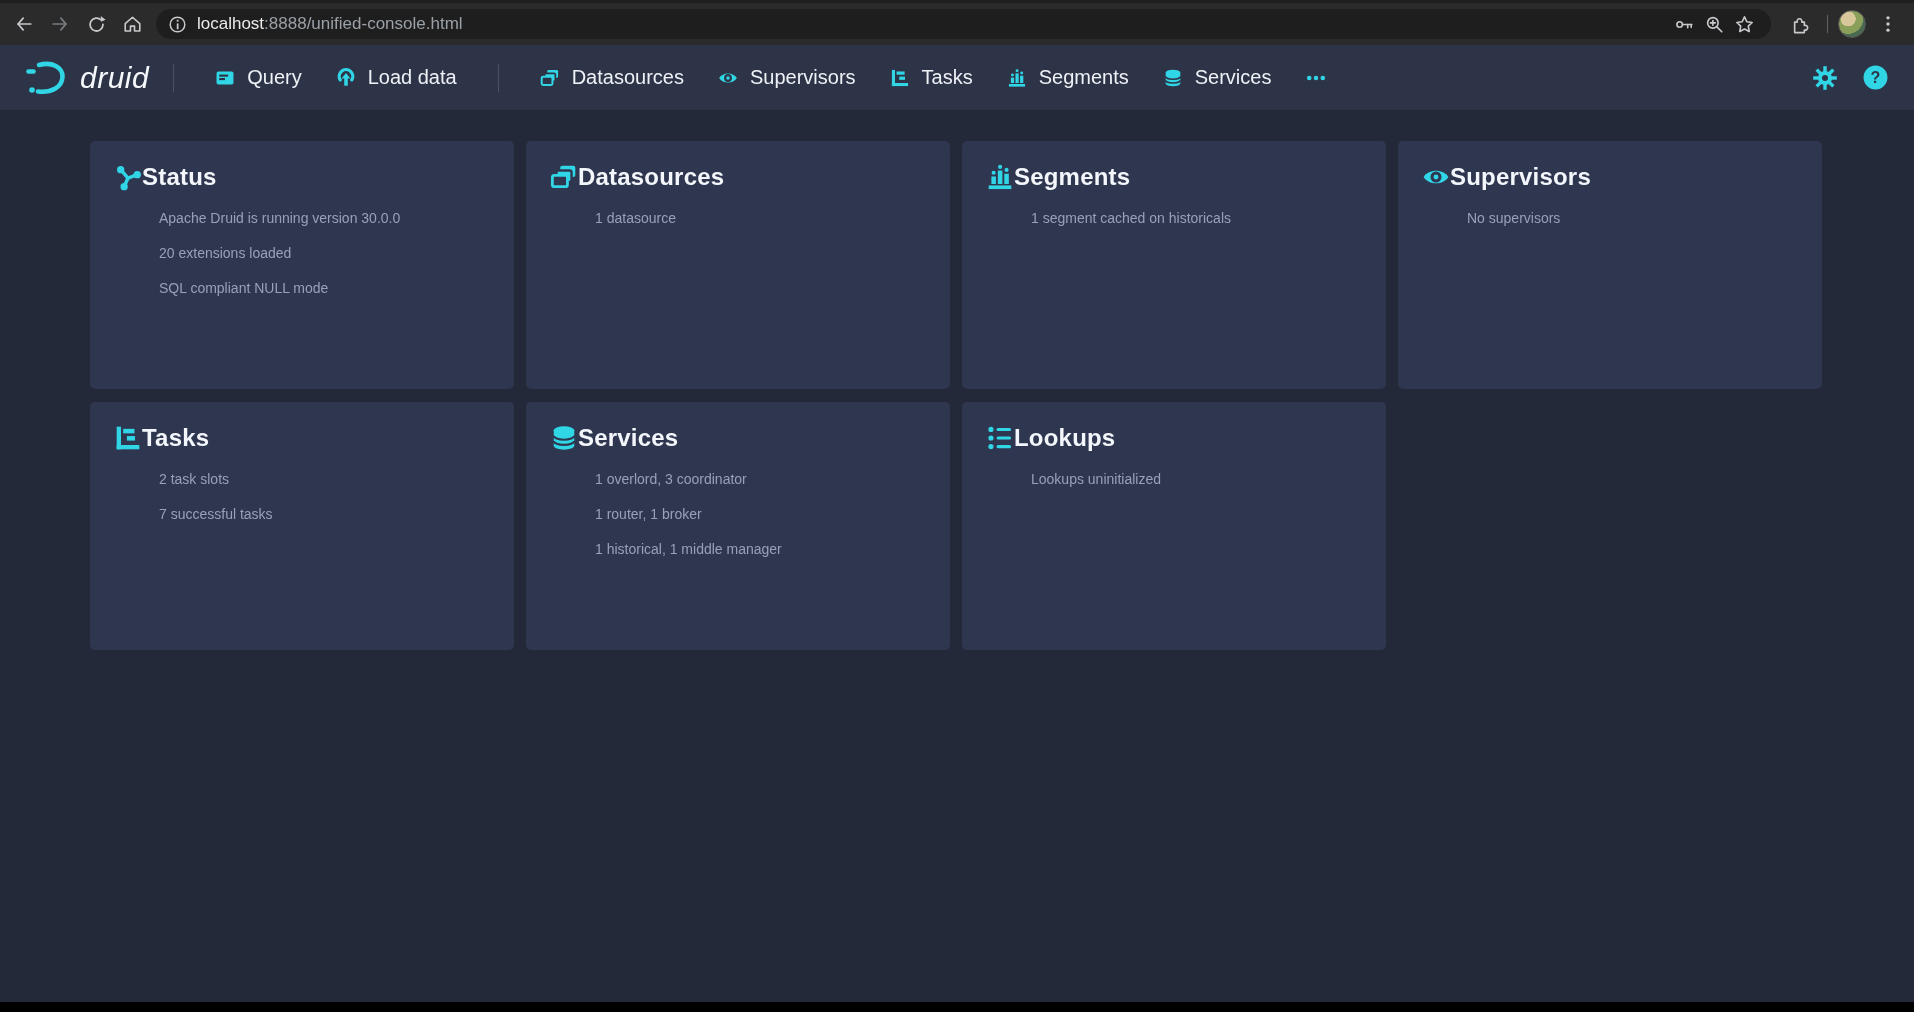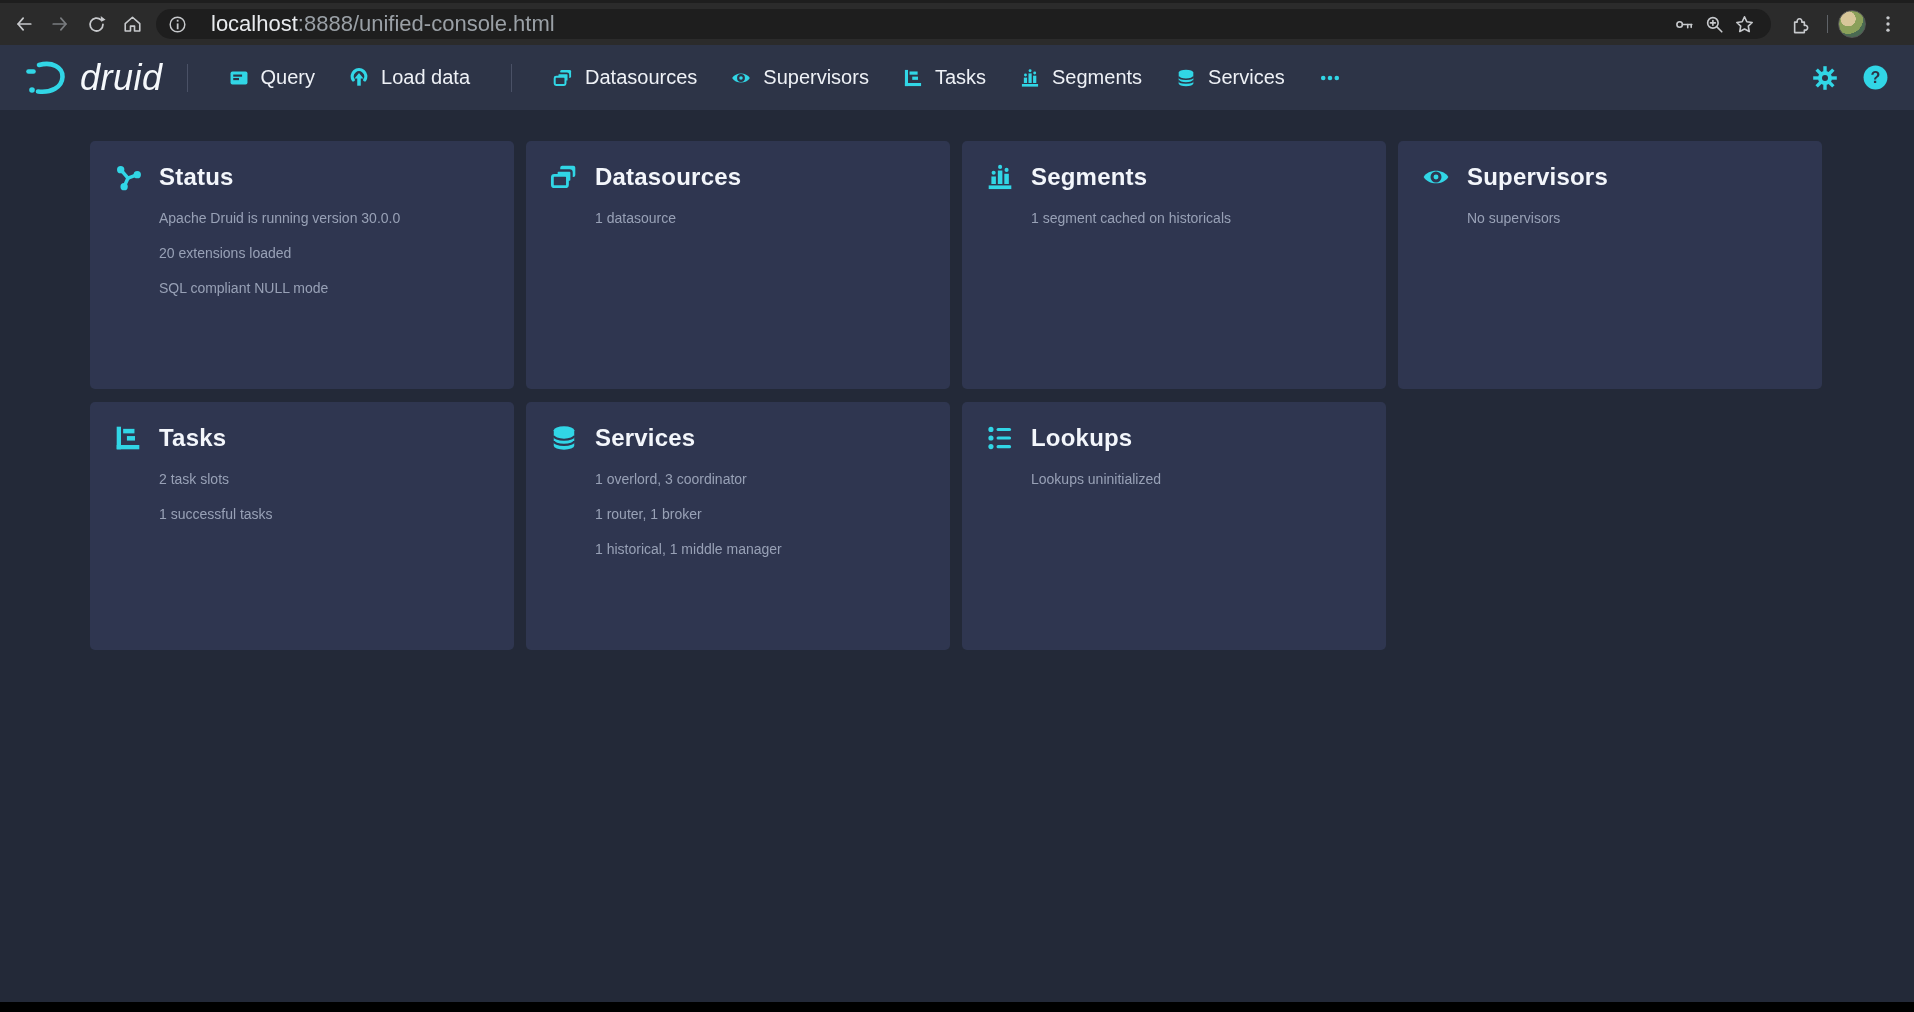--- a/index.html
+++ b/index.html
@@ -14,49 +14,49 @@
   .chrome { height:45px; background:#2b2b2b; display:flex; align-items:center;
             border-top:3px solid #1e1e1e; padding:0 8px 0 6px; }
   .cbtn { width:36px; height:36px; display:flex; align-items:center; justify-content:center;
           border-radius:50%; flex:0 0 auto; cursor:pointer; }
   .cbtn svg { display:block; }
   .gray-ic { stroke:#c7c9cc; fill:none; stroke-width:2; stroke-linecap:round; stroke-linejoin:round; }
   .dim-ic  { stroke:#7a7d80; fill:none; stroke-width:2; stroke-linecap:round; stroke-linejoin:round; }
 
   .omnibox { height:30px; background:#1e1e1e; border-radius:15px; flex:1 1 auto;
              margin:0 10px 0 6px; display:flex; align-items:center; padding:0 12px; min-width:0; }
-  .url { font-size:22px; color:#9aa0a6; white-space:nowrap; margin-left:24px; flex:0 0 auto; }
+  .url { font-size:17px; color:#9aa0a6; white-space:nowrap; margin-left:10px; flex:0 0 auto; }
   .url .host { color:#e8eaed; }
   .omni-spacer { flex:1 1 auto; }
   .omni-ic { width:30px; height:30px; display:flex; align-items:center; justify-content:center; flex:0 0 auto; cursor:pointer; }
 
   .chrome-right { display:flex; align-items:center; gap:4px; flex:0 0 auto; }
   .vsep { width:1px; height:18px; background:#5f6368; margin:0 6px; }
   .avatar { width:28px; height:28px; border-radius:50%;
             background: radial-gradient(circle at 35% 30%, #d8c79a 0 30%, #8aa05a 31% 60%, #4a6a52 61% 100%);
             border:1px solid #555; cursor:pointer; }
 
   
   .dnav { height:65px; background:#2d3447; display:flex; align-items:center; padding:0 24px;
           --cut:#2d3447; }
   .logo-wrap { display:flex; align-items:center; gap:10px; cursor:pointer; }
-  .logo-text { color:#f5f8fb; font-size:36px; font-style:italic; letter-spacing:.5px; }
+  .logo-text { color:#f5f8fb; font-size:30px; font-style:italic; letter-spacing:.5px; }
   .nav-sep { width:1px; height:28px; background:#4a5166; margin:0 24px; }
   .nav-items { display:flex; align-items:center; }
   .nav-item { display:flex; align-items:center; gap:12px; color:#eef1f6; font-size:20px;
               padding:8px 17px; border-radius:3px; cursor:pointer; white-space:nowrap; }
   .nav-item svg { display:block; }
   .dnav-right { margin-left:auto; display:flex; align-items:center; gap:20px; }
   .icon-btn { width:30px; height:30px; display:flex; align-items:center; justify-content:center; cursor:pointer; }
 
   
   .content { height:892px; background:#232938; padding:31px 0 0 90px; }
   .grid { display:grid; grid-template-columns:repeat(4, 424px); grid-auto-rows:248px; gap:13px 12px; }
   .card { background:#2f3650; border-radius:5px; padding:22px 24px; cursor:pointer; --cut:#2f3650; }
-  .card-head { display:flex; align-items:center; gap:17px; }
+  .card-head { display:flex; align-items:center; }
   .card-head svg { display:block; flex:0 0 auto; }
   .card-title { color:#f3f6fb; font-size:24px; font-weight:700; letter-spacing:.2px; }
   .card-body { margin:10px 0 0 45px; }
   .card-body p { color:#98a1b6; font-size:14px; line-height:35px; height:35px; }
 
   .bottom-bar { height:10px; background:#000; }
 
   svg text { font-family:"Liberation Sans", sans-serif; }
 </style>
 </head>
@@ -361,21 +361,21 @@
 
     <div class="card">
       <div class="card-head">
         <svg width="28" height="28">
             <use href="#i-gantt"></use>
           </svg>
         <div class="card-title">Tasks</div>
       </div>
       <div class="card-body">
         <p>2 task slots</p>
-        <p>1 successful tasks</p>
+        <p>7 successful tasks</p>
       </div>
     </div>
 
     <div class="card">
       <div class="card-head">
         <svg width="28" height="28">
             <use href="#i-db"></use>
           </svg>
         <div class="card-title">Services</div>
       </div>

